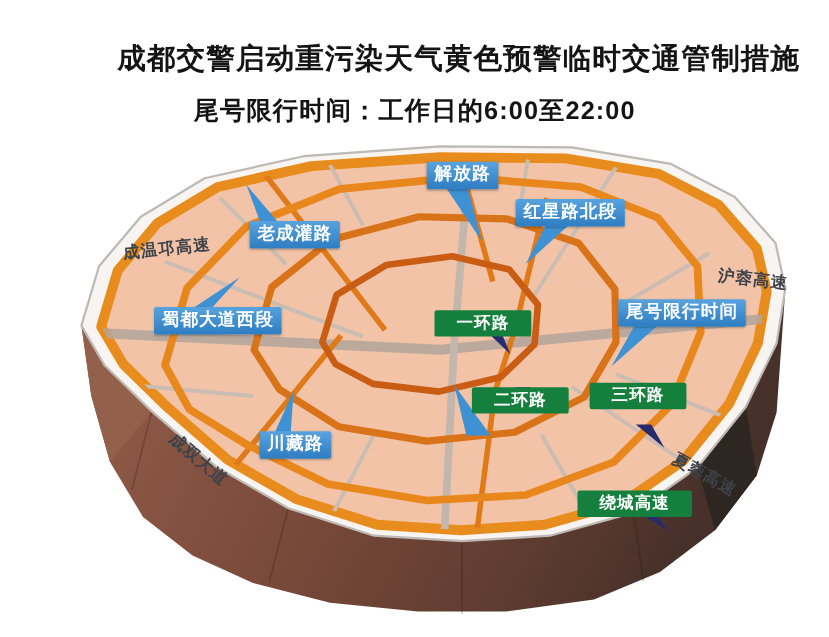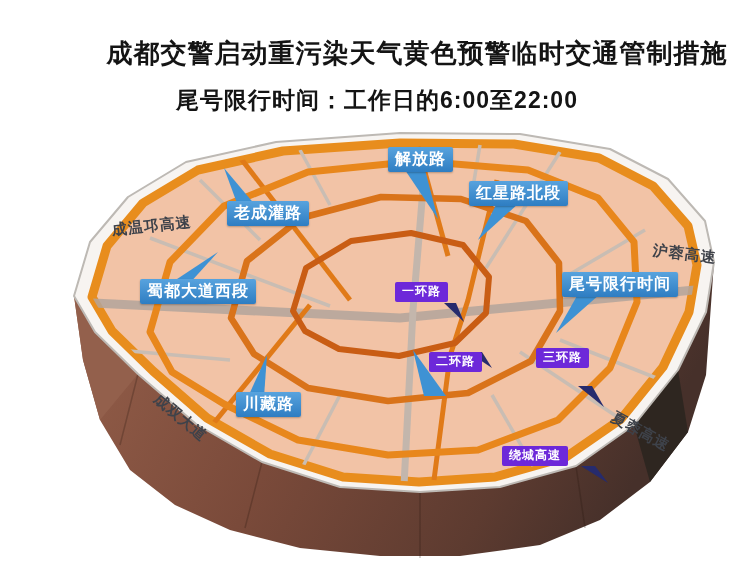--- a/index.html
+++ b/index.html
@@ -19,22 +19,22 @@
   .co{
     position:absolute;color:#ffffff;font-weight:bold;white-space:nowrap;
     border-radius:2px;line-height:1.3;z-index:5;
   }
   .co.blue{
     background:linear-gradient(#58a3de,#2e7dc2);
     font-size:16px;letter-spacing:1px;padding:2px 7px;
     box-shadow:0 1px 2px rgba(0,0,0,.25);
   }
   .co.navy{
-    background:#6d28d9;
-    font-size:12px;letter-spacing:1px;padding:2px 7px;
+    background:#15803d;
+    font-size:15px;letter-spacing:1px;padding:2px 20px;
   }
   .rt{
     position:absolute;color:#3e424a;font-size:15px;font-weight:600;
     white-space:nowrap;letter-spacing:1px;z-index:4;transform-origin:left top;
   }
 </style>
 </head>
 <body>
 
 <div class="stage">
@@ -117,20 +117,20 @@
   <div class="co blue" style="left:388px;top:147px;text-align:right;">解放路</div>
   <div class="co blue" style="left:469px;top:181px;">红星路北段</div>
   <div class="co blue" style="left:217px;top:201px;margin-left:10px;">老成灌路</div>
   <div class="co blue" style="left:140px;top:279px;">蜀都大道西段</div>
   <div class="co blue" style="left:562px;top:272px;">尾号限行时间</div>
   <div class="co blue" style="left:236px;top:392px;text-align:right;">川藏路</div>
 
   <div class="co navy" style="left:395px;top:282px;">一环路</div>
   <div class="co navy" style="left:429px;top:352px;">二环路</div>
   <div class="co navy" style="left:536px;top:348px;">三环路</div>
-  <div class="co navy" style="left:502px;top:446px;">绕城高速</div>
+  <div class="co navy" style="left:525px;top:446px;">绕城高速</div>
 
   <div class="rt" style="left:111px;top:221px;transform:rotate(-6deg);">成温邛高速</div>
   <div class="rt" style="left:654px;top:241px;transform:rotate(7deg);">沪蓉高速</div>
   <div class="rt" style="left:617px;top:408px;transform:rotate(29deg);">夏蓉高速</div>
   <div class="rt" style="left:162px;top:390px;transform:rotate(40deg);">成双大道</div>
 
 </div>
 
 </body></html>

